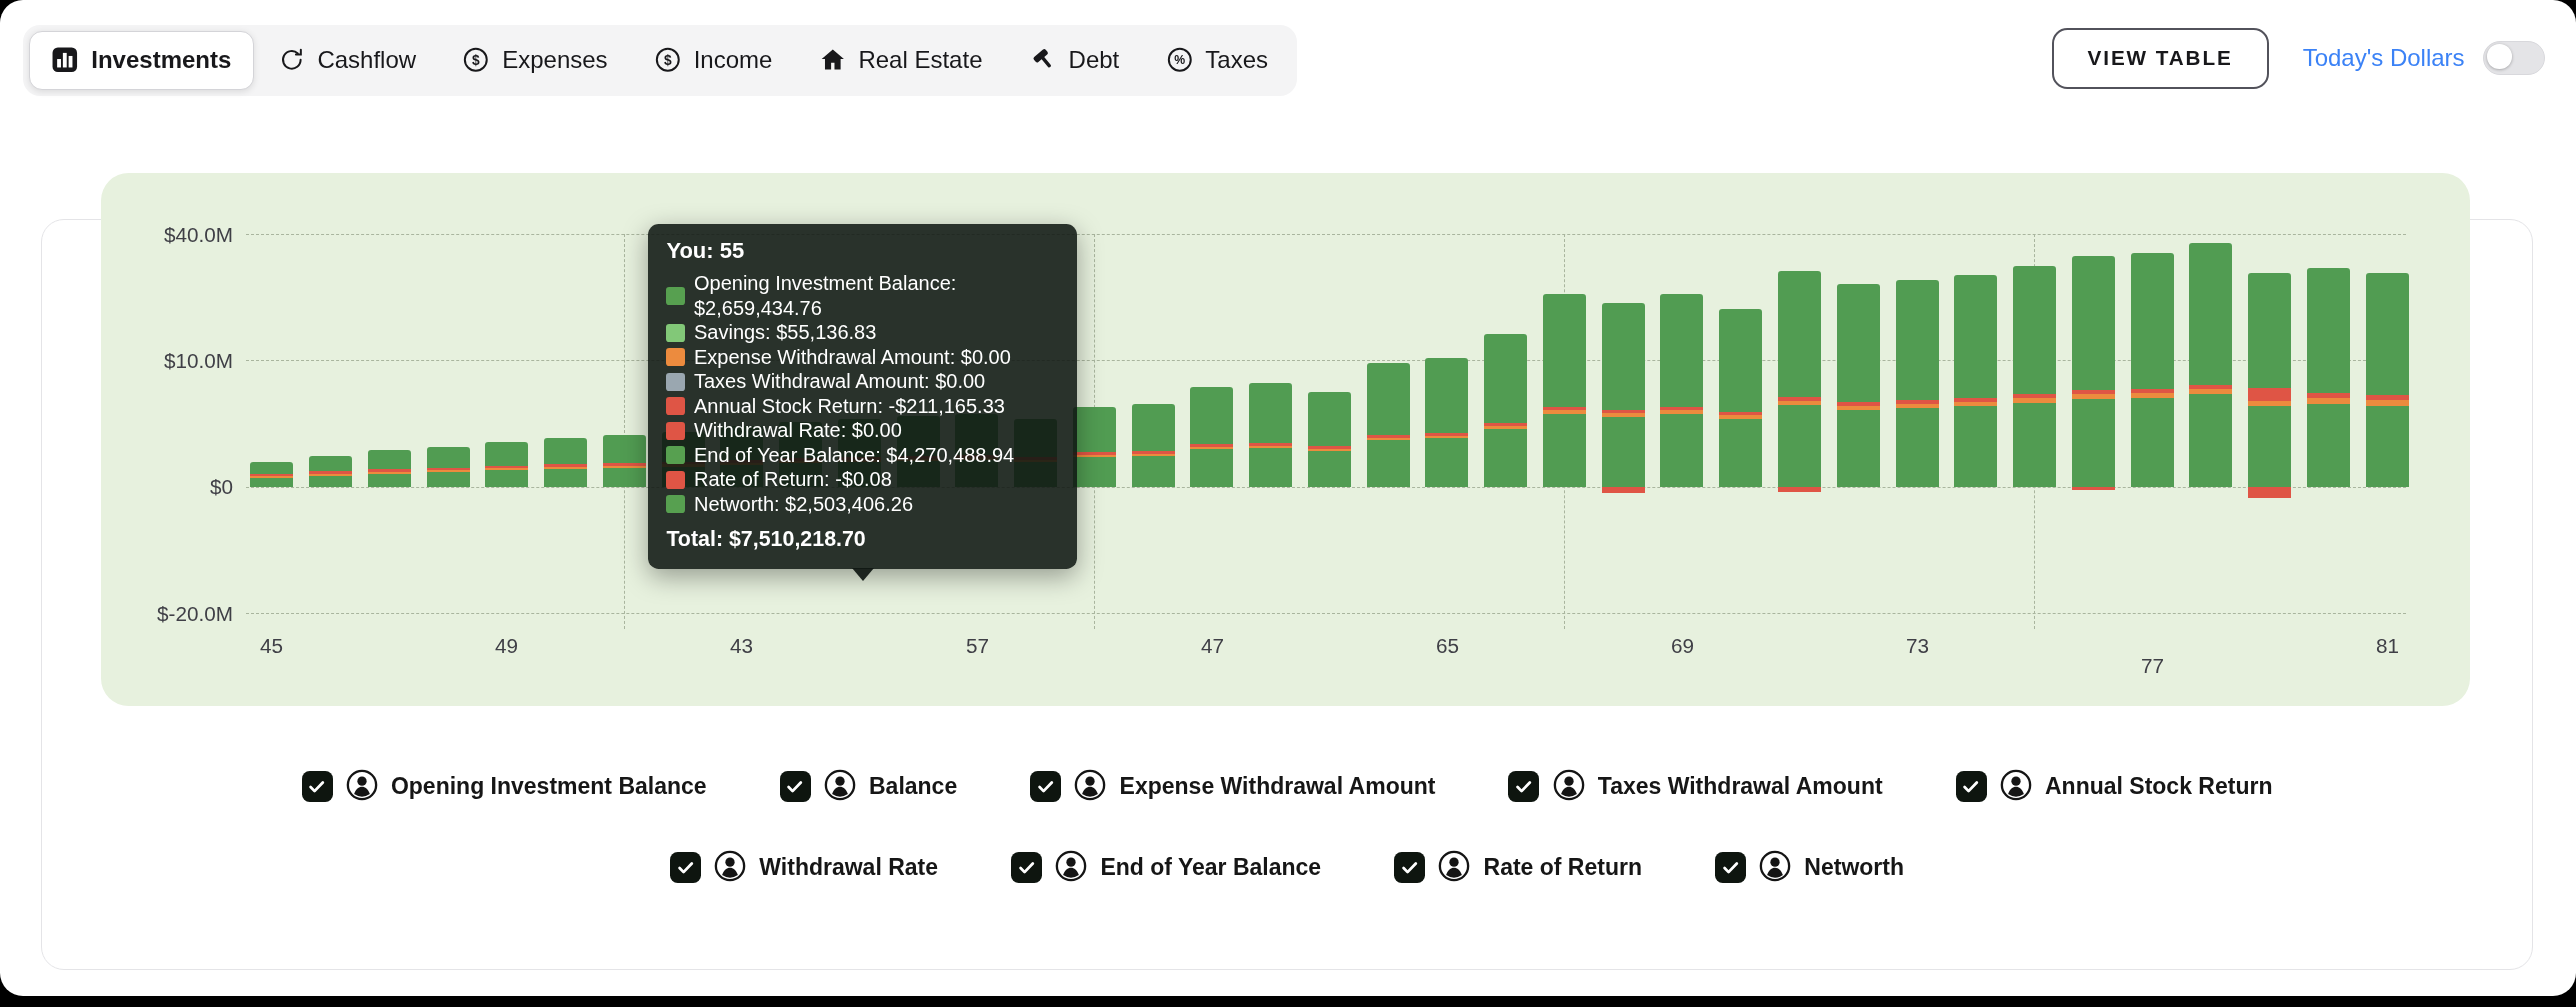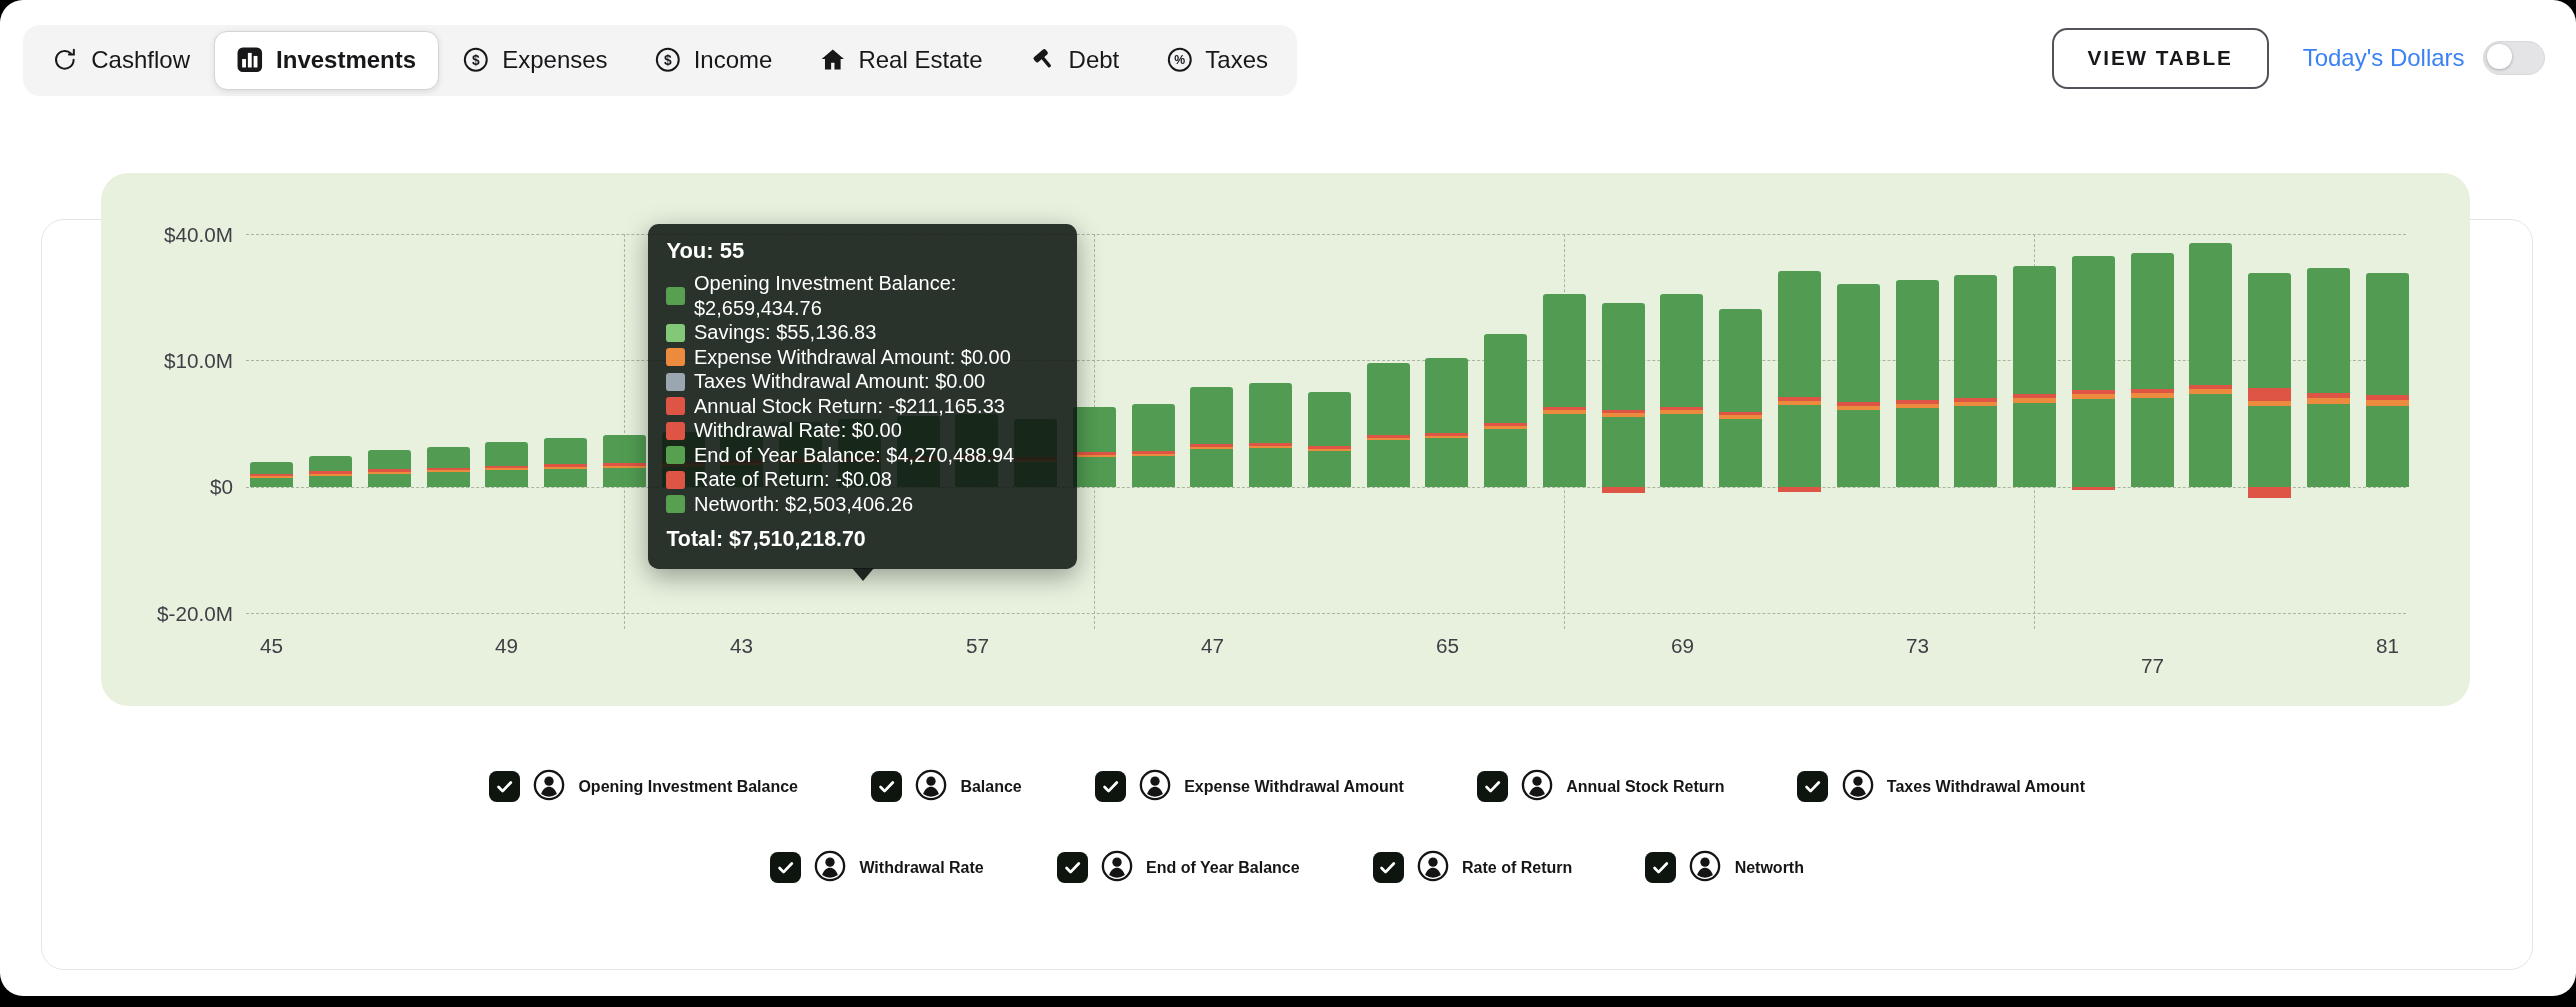--- a/index.html
+++ b/index.html
@@ -36,48 +36,48 @@
   .tt-row{display:flex;align-items:center;gap:9.2px;font-size:20px;line-height:24.5px;}
   .swatch{width:18.4px;height:18.4px;border-radius:3.1px;flex:0 0 auto;}
   .tt-total{font-size:21.4px;font-weight:700;margin-top:10.7px;}
   .tt-caret{position:absolute;left:50%;bottom:-11.5px;transform:translateX(-50%);width:0;height:0;border-left:11.5px solid transparent;border-right:11.5px solid transparent;border-top:13px solid rgba(15,23,18,0.92);}
 
   
   .legend{position:absolute;left:0;right:0;top:548px;display:flex;flex-direction:column;align-items:center;gap:44px;}
   .legend-row{display:flex;align-items:center;gap:73px;}
   .legend-item{display:flex;align-items:center;gap:12.2px;cursor:pointer;}
   .checkbox{width:31px;height:31px;border-radius:7.7px;background:#0e150f;display:flex;align-items:center;justify-content:center;}
-  .legend-label{font-size:16px;font-weight:700;color:#161616;white-space:nowrap;}
+  .legend-label{font-size:23px;font-weight:700;color:#161616;white-space:nowrap;}
 </style>
 </head>
 <body>
 
 <div class="window">
 
   <div class="topbar">
     <div class="tabs">
-        <div class="tab">
-          <span class="icn">
-            <svg width="27.6" height="27.6" viewBox="0 0 36 36" fill="none" stroke="#18181b" stroke-width="2.6" stroke-linecap="round">
-              <path d="M29.5 18a11.5 11.5 0 1 1-3.6-8.3"></path>
-              <path d="M29.8 4.8v6.4h-6.4"></path>
-            </svg>
-          </span>
-          <span>Cashflow</span>
-        </div>
         <div class="tab active">
           <span class="icn">
             <svg width="27.6" height="27.6" viewBox="0 0 36 36">
               <rect x="2" y="2" width="32" height="32" rx="7" fill="#18181b"></rect>
               <rect x="8" y="17" width="5" height="11" fill="#fff"></rect>
               <rect x="15.5" y="9" width="5" height="19" fill="#fff"></rect>
               <rect x="23" y="13" width="5" height="15" fill="#fff"></rect>
             </svg>
           </span>
           <span>Investments</span>
+        </div>
+        <div class="tab">
+          <span class="icn">
+            <svg width="27.6" height="27.6" viewBox="0 0 36 36" fill="none" stroke="#18181b" stroke-width="2.6" stroke-linecap="round">
+              <path d="M29.5 18a11.5 11.5 0 1 1-3.6-8.3"></path>
+              <path d="M29.8 4.8v6.4h-6.4"></path>
+            </svg>
+          </span>
+          <span>Cashflow</span>
         </div>
         <div class="tab">
           <span class="icn">
             <svg width="27.6" height="27.6" viewBox="0 0 36 36" style="font-size:31px">
               <circle cx="18" cy="18" r="14.3" fill="none" stroke="#18181b" stroke-width="2.6"></circle>
               <text x="18" y="24.5" font-size="18" font-weight="bold" text-anchor="middle" fill="#18181b" font-family="Liberation Sans, sans-serif">$</text>
             </svg>
           </span>
           <span>Expenses</span>
         </div>
@@ -472,34 +472,34 @@
             <span class="checkbox">
               <svg width="21.4" height="21.4" viewBox="0 0 28 28">
                 <path d="M6 14.5l5.2 5.3L22 8.5" fill="none" stroke="#fff" stroke-width="3.6" stroke-linecap="round" stroke-linejoin="round"></path>
               </svg>
             </span>
             <span class="icn"><svg width="34" height="34" viewBox="0 0 44 44">
                 <circle cx="22" cy="22" r="18.3" fill="none" stroke="#141414" stroke-width="3"></circle>
                 <circle cx="22" cy="17" r="6" fill="#141414"></circle>
                 <path d="M11.8 33.8c2.3-6.6 6-9.4 10.2-9.4s7.9 2.8 10.2 9.4a18.3 18.3 0 0 1-20.4 0z" fill="#141414"></path>
               </svg></span>
+            <span class="legend-label">Taxes Withdrawal Amount</span>
+          </div>
+          <div class="legend-item">
+            <span class="checkbox">
+              <svg width="21.4" height="21.4" viewBox="0 0 28 28">
+                <path d="M6 14.5l5.2 5.3L22 8.5" fill="none" stroke="#fff" stroke-width="3.6" stroke-linecap="round" stroke-linejoin="round"></path>
+              </svg>
+            </span>
+            <span class="icn"><svg width="34" height="34" viewBox="0 0 44 44">
+                <circle cx="22" cy="22" r="18.3" fill="none" stroke="#141414" stroke-width="3"></circle>
+                <circle cx="22" cy="17" r="6" fill="#141414"></circle>
+                <path d="M11.8 33.8c2.3-6.6 6-9.4 10.2-9.4s7.9 2.8 10.2 9.4a18.3 18.3 0 0 1-20.4 0z" fill="#141414"></path>
+              </svg></span>
             <span class="legend-label">Annual Stock Return</span>
-          </div>
-          <div class="legend-item">
-            <span class="checkbox">
-              <svg width="21.4" height="21.4" viewBox="0 0 28 28">
-                <path d="M6 14.5l5.2 5.3L22 8.5" fill="none" stroke="#fff" stroke-width="3.6" stroke-linecap="round" stroke-linejoin="round"></path>
-              </svg>
-            </span>
-            <span class="icn"><svg width="34" height="34" viewBox="0 0 44 44">
-                <circle cx="22" cy="22" r="18.3" fill="none" stroke="#141414" stroke-width="3"></circle>
-                <circle cx="22" cy="17" r="6" fill="#141414"></circle>
-                <path d="M11.8 33.8c2.3-6.6 6-9.4 10.2-9.4s7.9 2.8 10.2 9.4a18.3 18.3 0 0 1-20.4 0z" fill="#141414"></path>
-              </svg></span>
-            <span class="legend-label">Taxes Withdrawal Amount</span>
           </div>
         </div>
         <div class="legend-row">
           <div class="legend-item">
             <span class="checkbox">
               <svg width="21.4" height="21.4" viewBox="0 0 28 28">
                 <path d="M6 14.5l5.2 5.3L22 8.5" fill="none" stroke="#fff" stroke-width="3.6" stroke-linecap="round" stroke-linejoin="round"></path>
               </svg>
             </span>
             <span class="icn"><svg width="34" height="34" viewBox="0 0 44 44">

